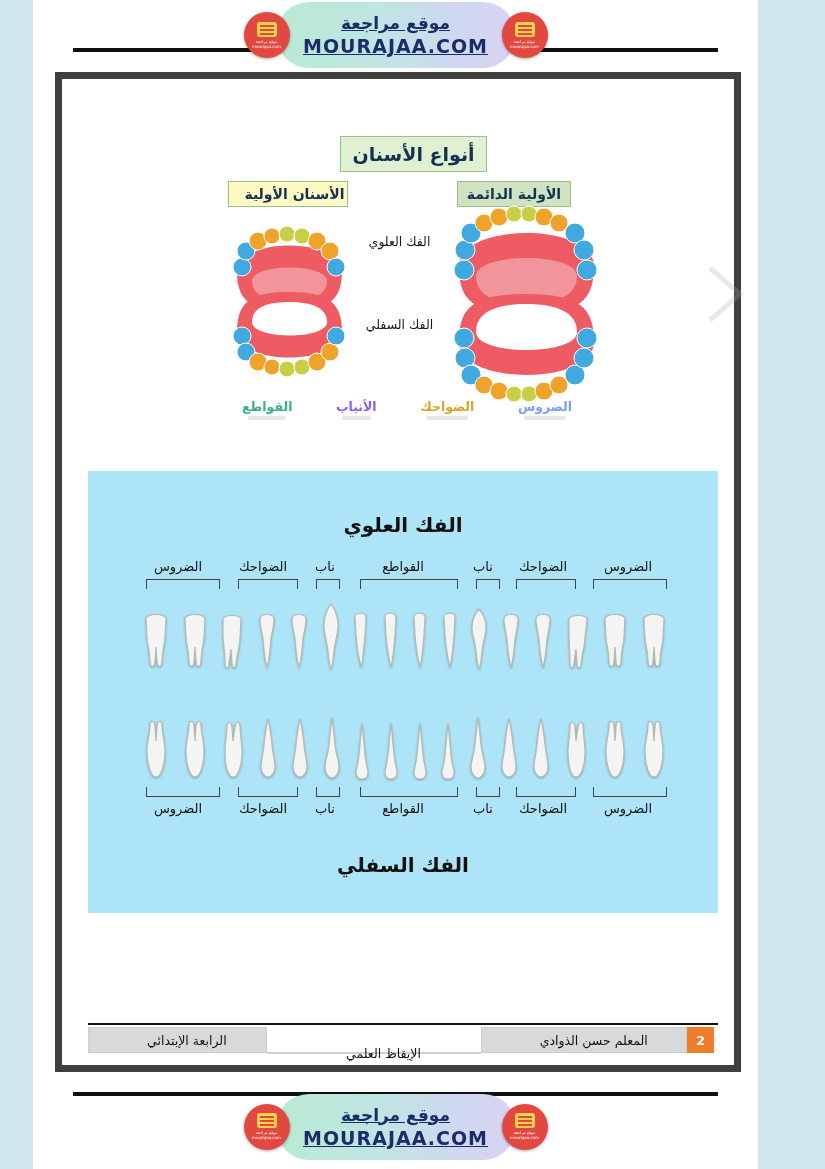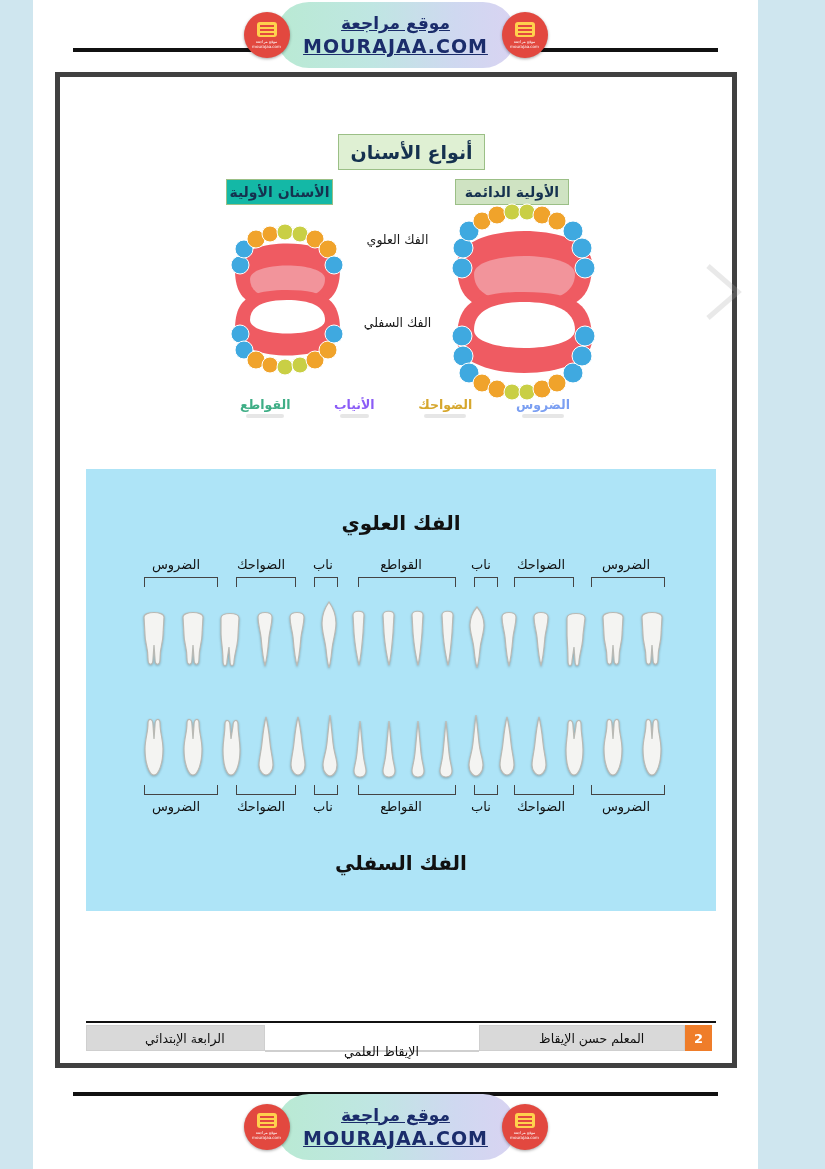--- a/index.html
+++ b/index.html
@@ -55,30 +55,30 @@
   }
   .wm-badge .b-ico:after{
     content:"";position:absolute;left:3px;top:3px;width:14px;height:2px;background:#e2483f;
     box-shadow:0 4px 0 #e2483f,0 8px 0 #e2483f;
   }
   .wm-badge .b-txt{font-size:4px;line-height:5px;text-align:center;}
 
   
   .sheet{
     position:absolute;left:55px;top:72px;width:672px;height:986px;
-    background:#fff;border:5px solid #404040;
+    background:#fff;border:7px solid #404040;
   }
 
   
   .title-box{
     position:absolute;background:#dff0d3;border:1px solid #9bbf86;
     color:#15314f;font-weight:bold;text-align:center;
   }
   .t-main{left:278px;top:57px;width:145px;height:34px;line-height:34px;font-size:19px;}
-  .t-left{left:166px;top:102px;width:105px;height:24px;line-height:24px;font-size:14px;background:#14b8a6;}
+  .t-left{left:166px;top:102px;width:105px;height:24px;line-height:24px;font-size:14px;background:#fef9c3;padding-left:13px;}
   .t-right{left:395px;top:102px;width:112px;height:24px;line-height:24px;font-size:14px;background:#cfe3c2;}
 
   .jaw-lbl{
     position:absolute;font-size:12.5px;color:#1a1a1a;text-align:center;
   }
   .jaw-up{left:295px;top:155px;width:85px;}
   .jaw-low{left:295px;top:238px;width:85px;}
 
   
   .arch{position:absolute;}
@@ -386,21 +386,21 @@
     <div class="grp-lbl" style="left:375px;top:330px;width:40px;">ناب</div>
     <div class="grp-lbl" style="left:265px;top:330px;width:100px;">القواطع</div>
     <div class="grp-lbl" style="left:217px;top:330px;width:40px;">ناب</div>
     <div class="grp-lbl" style="left:140px;top:330px;width:70px;">الضواحك</div>
     <div class="grp-lbl" style="left:50px;top:330px;width:80px;">الضروس</div>
   </div>
 
   <div class="footer-rule"></div>
   <div class="footer">
     <div class="page-num">2</div>
-    <div class="cell f-right">المعلم حسن الإيقاظ</div>
+    <div class="cell f-right">المعلم حسن الذوادي</div>
     <div class="cell f-mid">الإيقاظ العلمي</div>
     <div class="cell f-left">الرابعة الإبتدائي</div>
   </div>
 </div>
 
 <div class="banner bottom">
   <div class="banner-rule"></div>
   <div class="wm-badge">
     <span class="b-ico"></span>
     <span class="b-txt">موقع مراجعة mourajaa.com</span>

